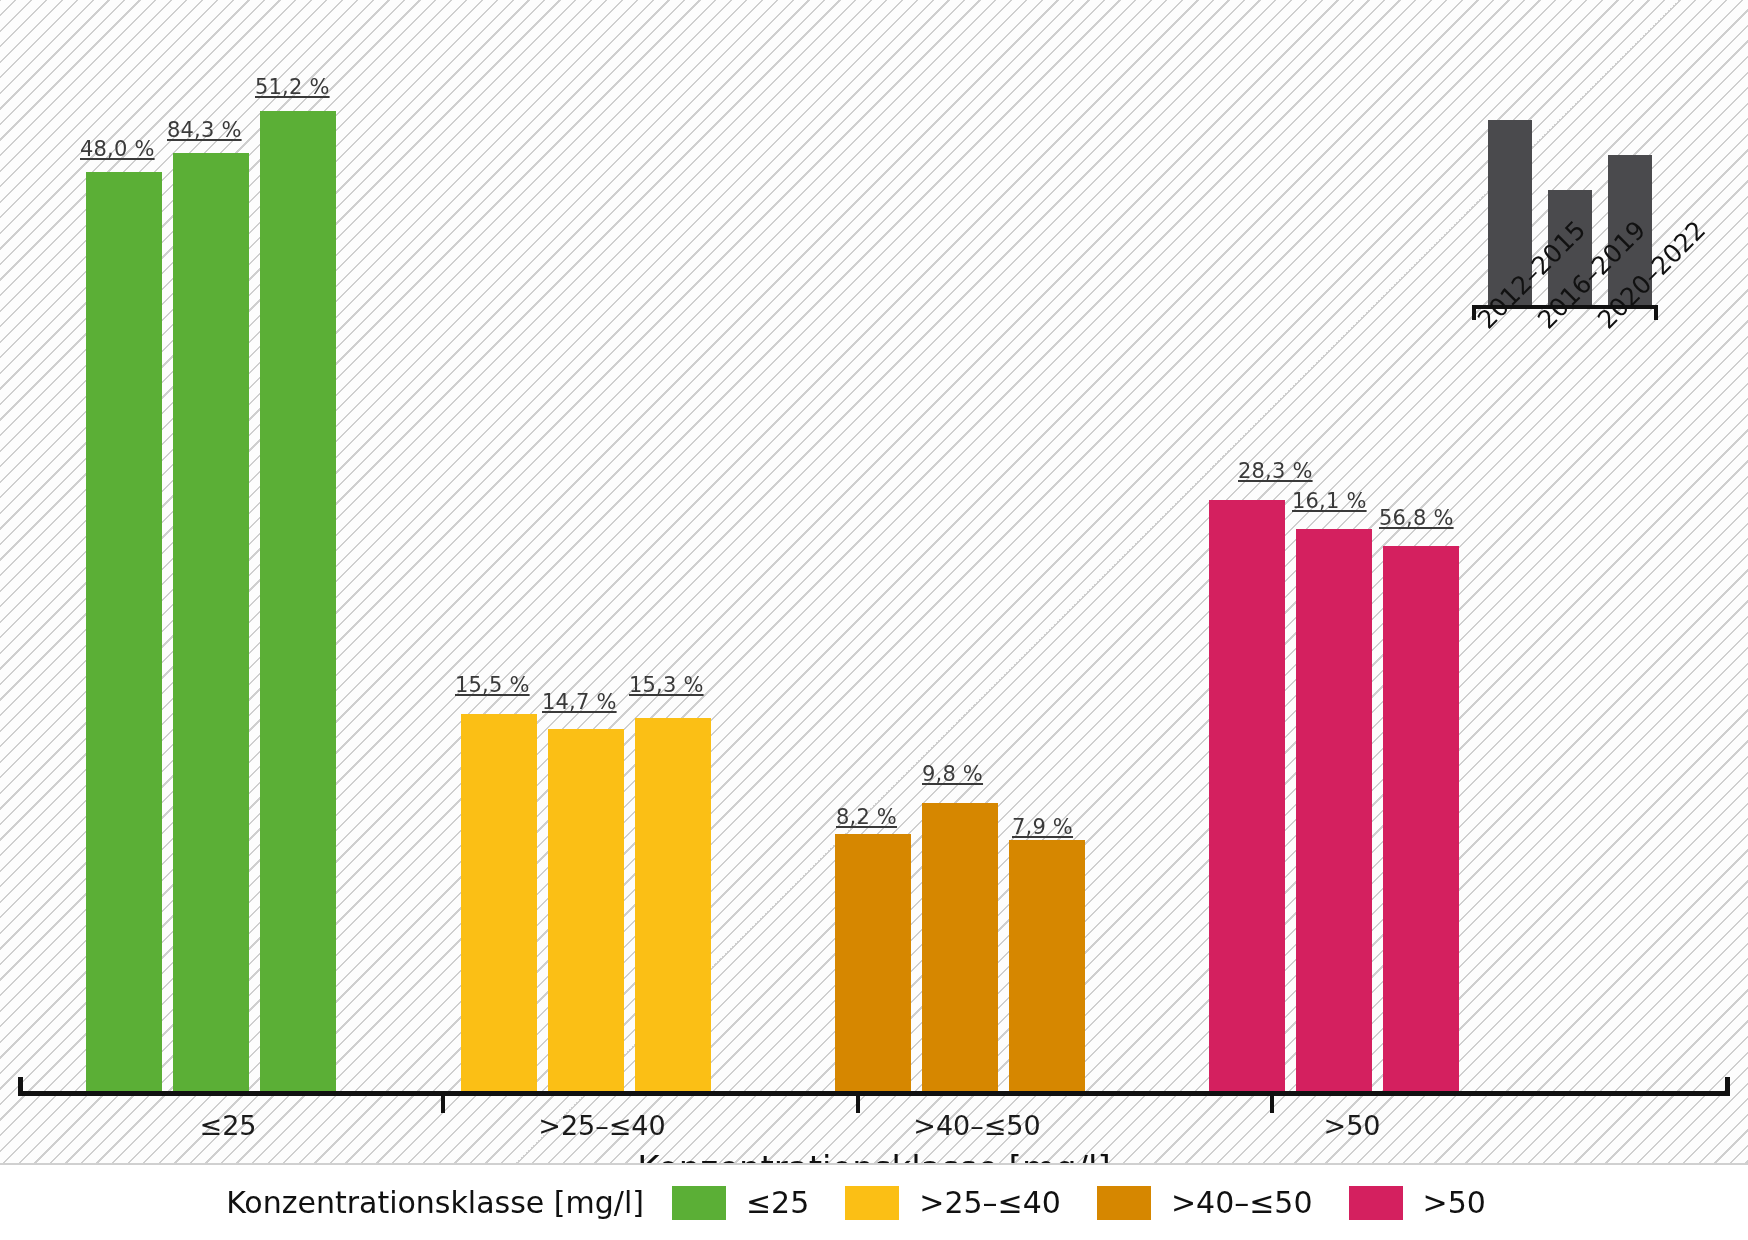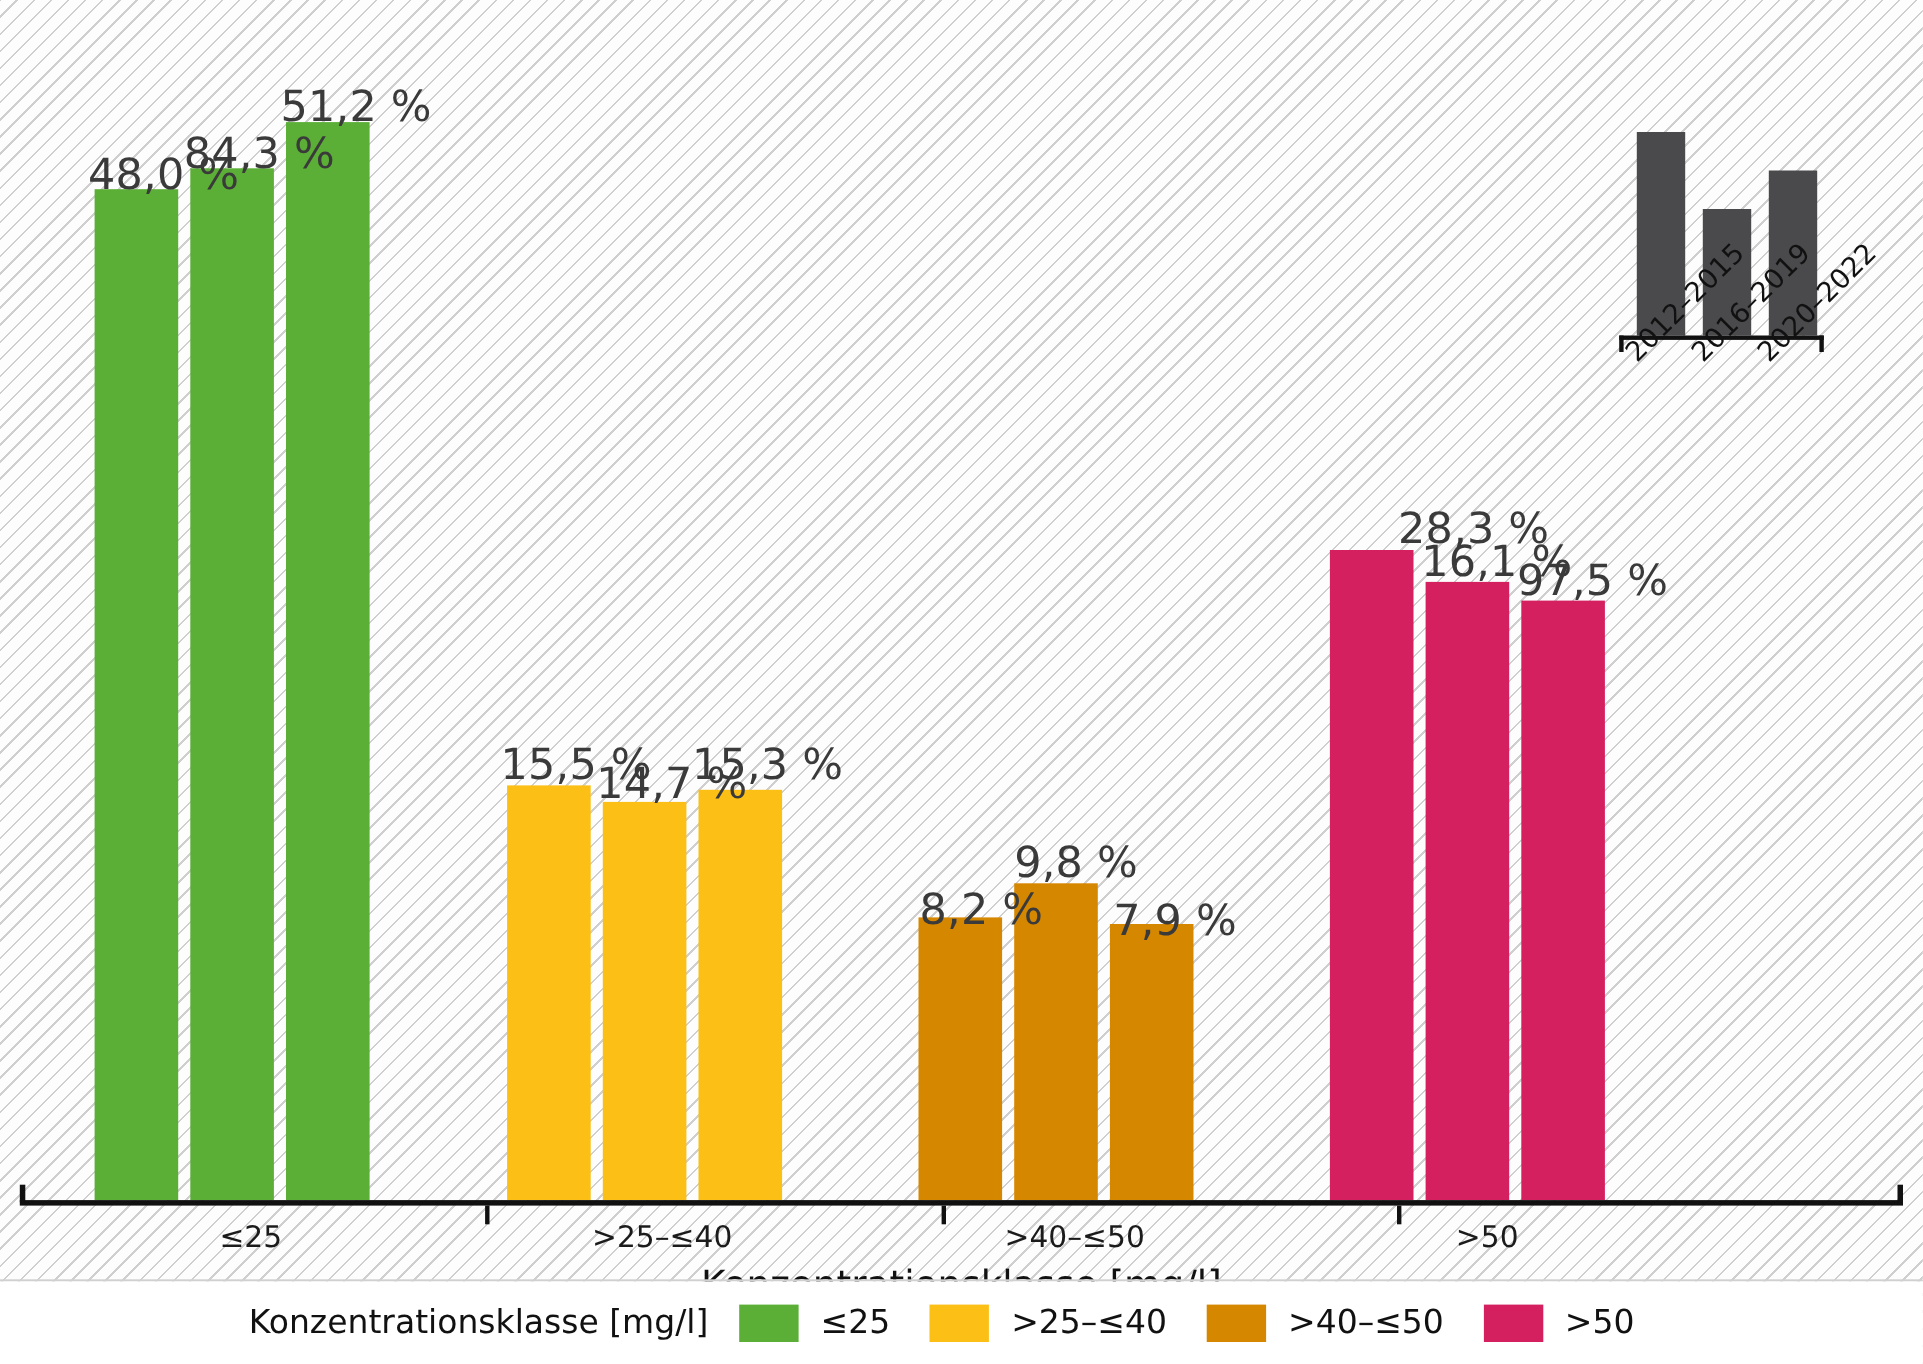--- a/index.html
+++ b/index.html
@@ -40,24 +40,25 @@
   }
   .axis-tick{
     position:absolute;width:4px;height:17px;background:#111;top:1096px;
   }
 
   
   .bar{position:absolute;bottom:0;}
 
   .bar-label{
     position:absolute;
-    font-size:39px;
+    font-size:21px;
     color:#3a3a3a;
     white-space:nowrap;
     letter-spacing:.2px;
+    text-decoration:underline;
   }
 
   
   .xtick-label{
     position:absolute;top:1110px;
     font-size:27px;color:#1b1b1b;
     text-align:center;white-space:nowrap;
     transform:translateX(-50%);
   }
 
@@ -132,23 +133,23 @@
       <div class="bar" style="left:1009px;width:76px;height:251px;bottom:9px;background:#D68700;"></div>
 
       <div class="bar-label" style="left:836px;top:793px;margin-top:12px;">8,2 %</div>
       <div class="bar-label" style="left:922px;top:762px;">9,8 %</div>
       <div class="bar-label" style="left:1012px;top:799px;margin-top:16px;">7,9 %</div>
 
       <div class="bar" style="left:1209px;width:76px;height:591px;bottom:9px;background:#D4205F;"></div>
       <div class="bar" style="left:1296px;width:76px;height:562px;bottom:9px;background:#D4205F;"></div>
       <div class="bar" style="left:1383px;width:76px;height:545px;bottom:9px;background:#D4205F;"></div>
 
-      <div class="bar-label" style="left:1271px;top:459px;">28,3 %</div>
+      <div class="bar-label" style="left:1238px;top:459px;">28,3 %</div>
       <div class="bar-label" style="left:1292px;top:489px;">16,1 %</div>
-      <div class="bar-label" style="left:1379px;top:506px;">97,5 %</div>
+      <div class="bar-label" style="left:1379px;top:506px;">56,8 %</div>
 
       <div id="inset">
         <div id="inset-bars">
           <div class="inset-bar" style="left:18px;width:44px;height:185px;"></div>
           <div class="inset-bar" style="left:78px;width:44px;height:115px;"></div>
           <div class="inset-bar" style="left:138px;width:44px;height:150px;"></div>
         </div>
         <div id="inset-axis"></div>
         <div class="inset-cap" style="left:2px;"></div>
         <div class="inset-cap" style="left:184px;"></div>

